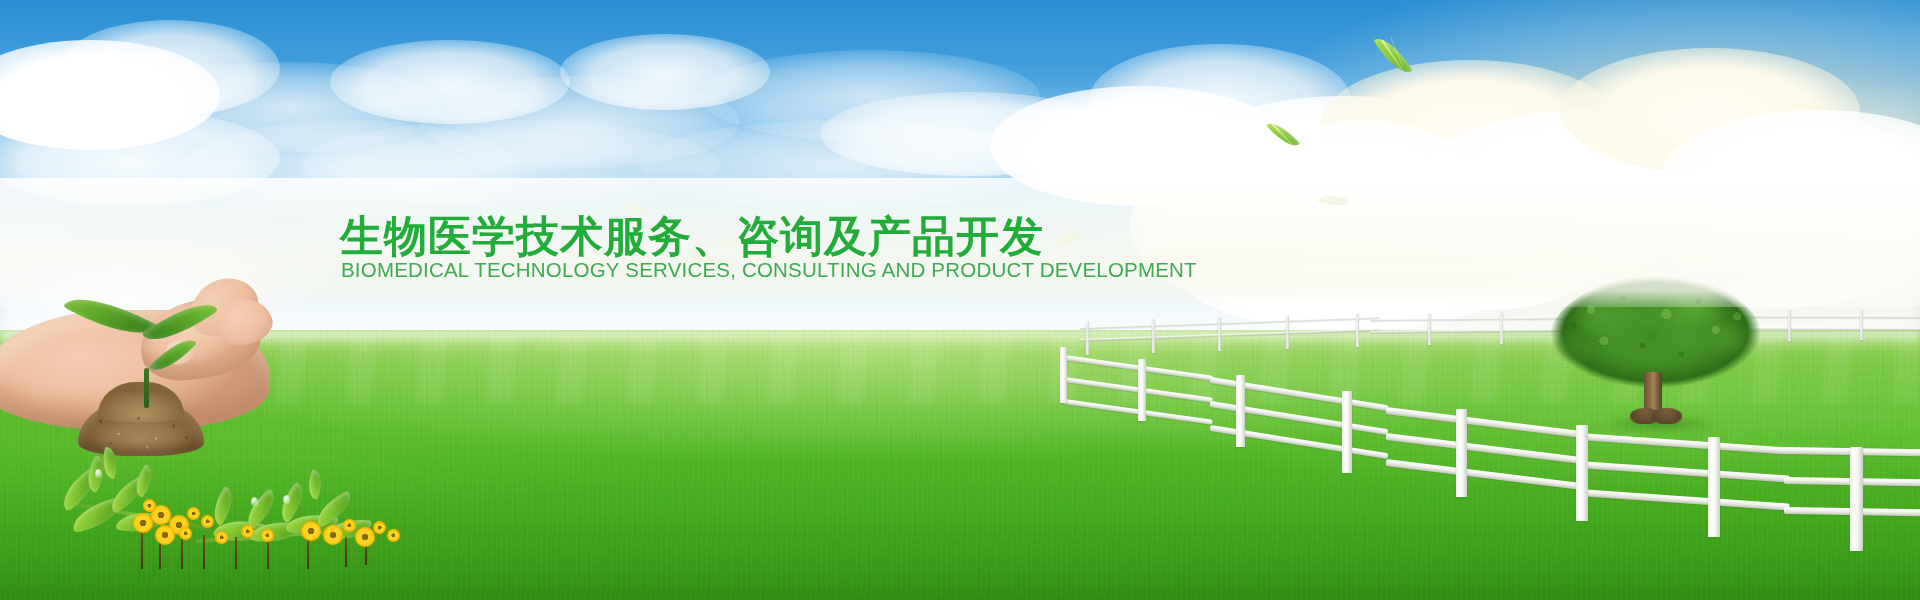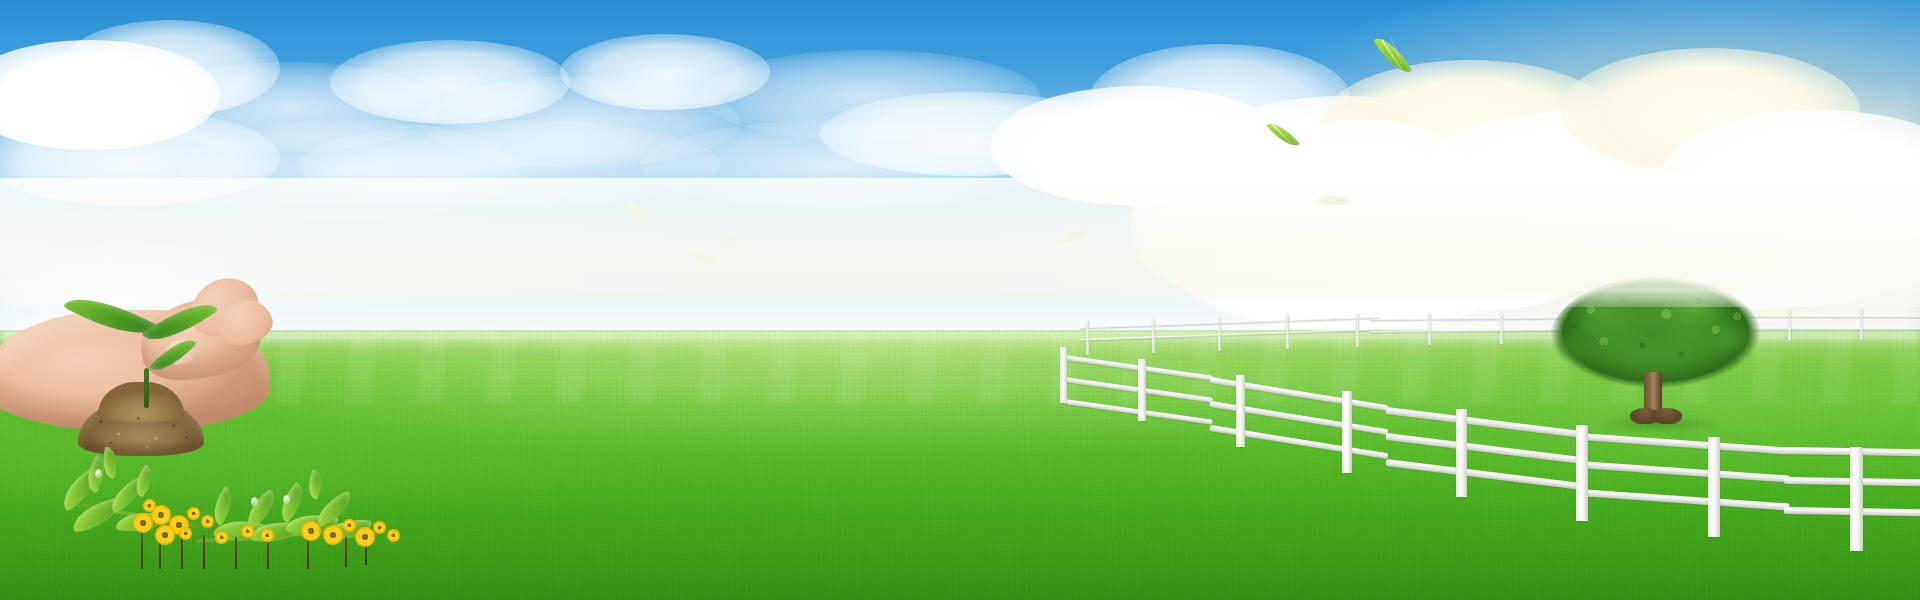--- a/index.html
+++ b/index.html
@@ -502,20 +502,22 @@
     <div class="soil"></div>
     <div class="soil-top"></div>
     <div class="soil-grain"></div>
 
     <div class="stem"></div>
     <div class="sproutleaf sl1"></div>
     <div class="sproutleaf sl2"></div>
     <div class="sproutleaf sl3"></div>
   </div>
 
+  <div class="headline">生物医学技术服务、咨询及产品开发</div>
+  <div class="subhead">BIOMEDICAL TECHNOLOGY SERVICES, CONSULTING AND PRODUCT DEVELOPMENT</div>
 
   <div class="plants">
 
     <div class="vine" style="left:18px;  top:60px; width:150px; transform:rotate(10deg);"></div>
     <div class="vine" style="left:140px; top:78px; width:180px; transform:rotate(-4deg);"></div>
 
     <div class="pleaf" style="left:2px;   top:24px; width:44px; height:22px; transform:rotate(-36deg);"></div>
     <div class="pleaf" style="left:24px;  top:10px; width:34px; height:18px; transform:rotate(-62deg);"></div>
     <div class="pleaf" style="left:40px;  top:0px;  width:30px; height:16px; transform:rotate(-78deg);"></div>
     <div class="pleaf" style="left:16px;  top:48px; width:52px; height:24px; transform:rotate(-14deg);"></div>

